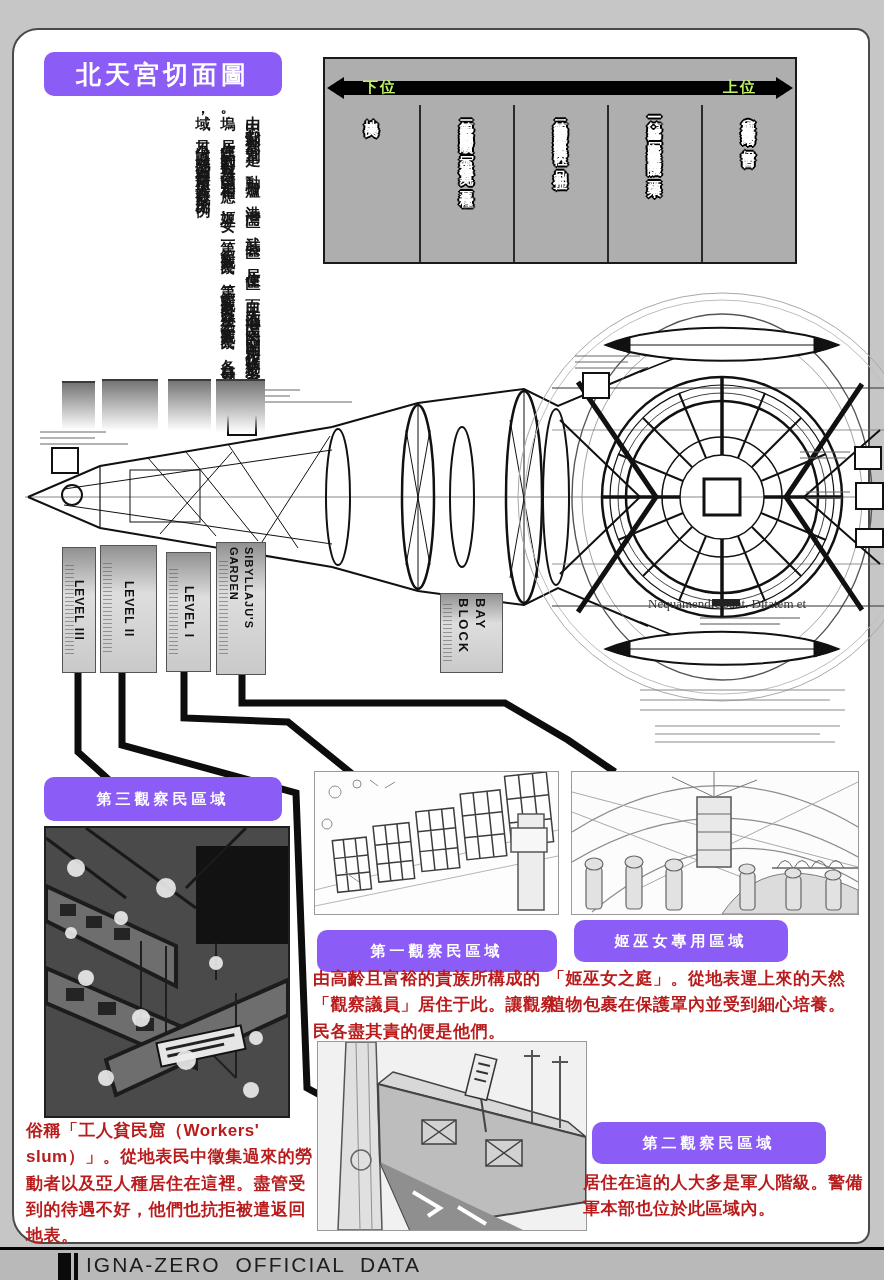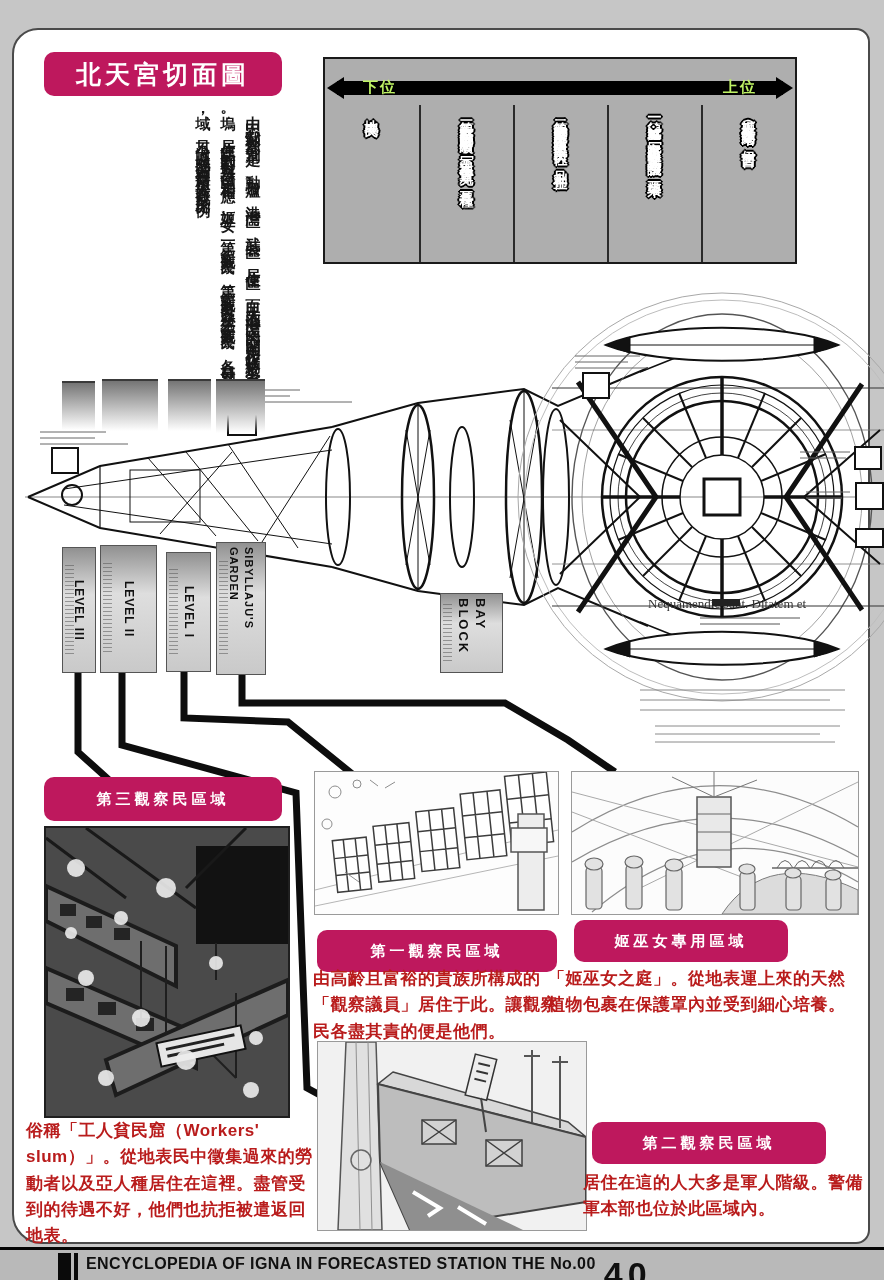--- a/index.html
+++ b/index.html
@@ -3,21 +3,21 @@
 <meta charset="utf-8">
 <style>
   html,body{margin:0;padding:0;background:#c6c6c6;}
   .page{position:relative;width:884px;height:1280px;overflow:hidden;background:#c6c6c6;
         font-family:"Liberation Sans",sans-serif;color:#141414;}
   .panel{position:absolute;left:12px;top:28px;width:854px;height:1212px;background:#ffffff;
          border:2px solid #4a4a4a;border-radius:26px 14px 14px 30px;}
   svg.drawlayer{position:absolute;left:0;top:0;width:884px;height:1280px;pointer-events:none;}
 
   
-  .tag{position:absolute;background:#be185d;border-radius:10px;display:flex;align-items:center;justify-content:center;
+  .tag{position:absolute;background:#8b5cf6;border-radius:10px;display:flex;align-items:center;justify-content:center;
        color:#fff;font-weight:800;letter-spacing:4px;}
   .tag.title{font-size:25px;}
   .tag.small{font-size:15px;}
 
   
   .vpara{position:absolute;left:36px;top:104px;width:230px;height:296px;
          writing-mode:vertical-rl;font-size:15px;font-weight:700;letter-spacing:4px;line-height:25px;color:#161616;}
 
   
   .hchart{position:absolute;left:323px;top:57px;width:470px;height:203px;background:#aeaeae;border:2px solid #1a1a1a;}
@@ -348,19 +348,20 @@
     </svg>
   </div>
   <div class="tag small" style="left:592px;top:1122px;width:234px;height:42px;">第二觀察民區域</div>
   <div class="caption" style="left:583px;top:1170px;width:292px;">居住在這的人大多是軍人階級。警備軍本部也位於此區域內。</div>
 
   <div class="footer">
     <div class="f-in">
       <div class="fbar1"></div>
       <div class="fbar2"></div>
       <div>
+        <div class="fline1">IGNA-ZERO OFFICIAL DATA</div>
         <div class="fline2">
           <span>ENCYCLOPEDIA OF IGNA IN FORECASTED STATION THE No.00</span><span class="fpnum">40</span>
         </div>
       </div>
     </div>
   </div>
 </div>
 
 </body></html>

